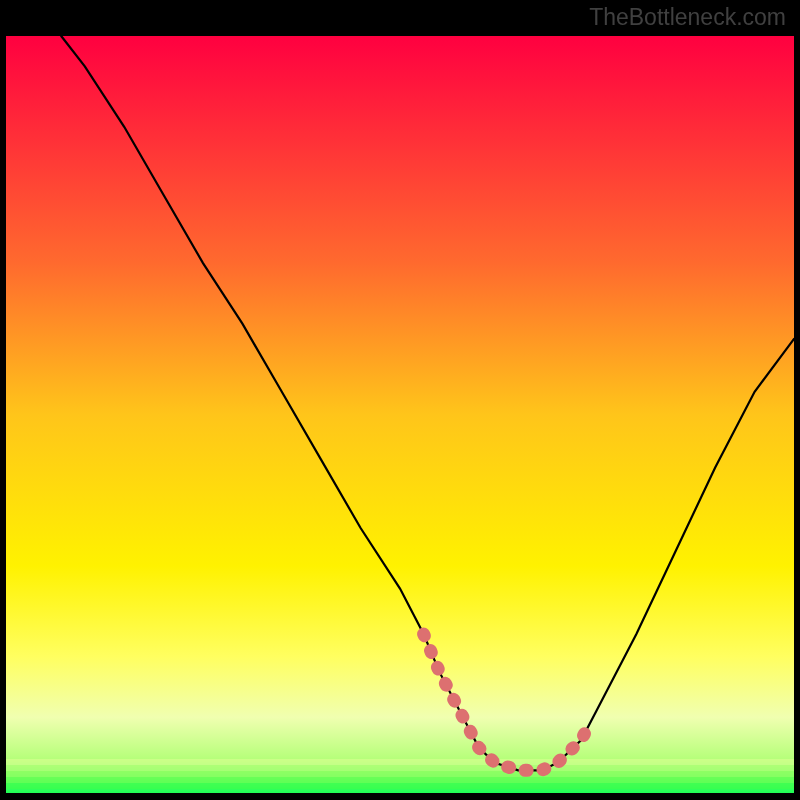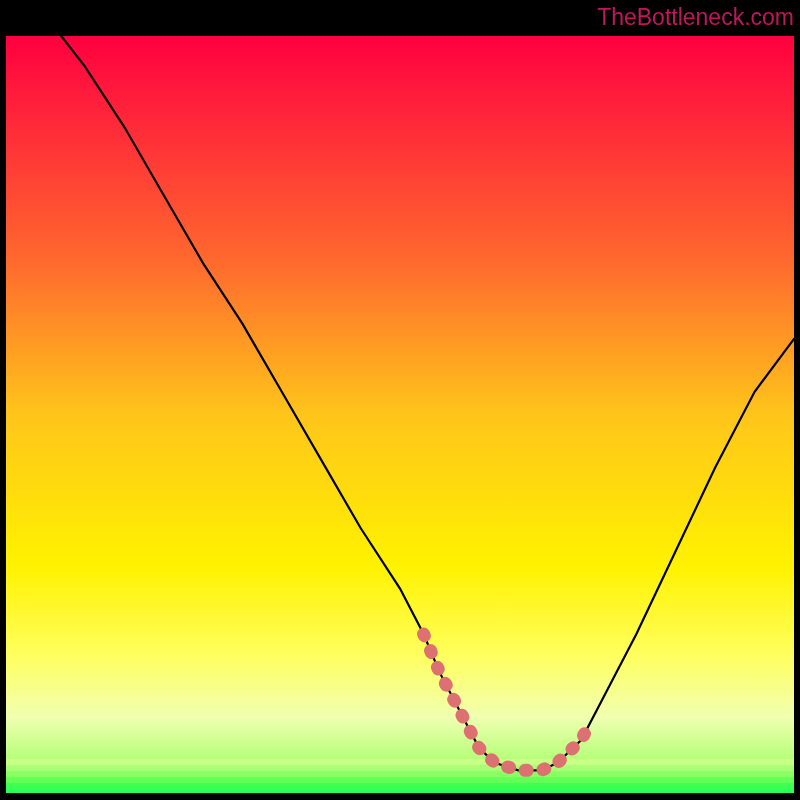--- a/index.html
+++ b/index.html
@@ -8,24 +8,24 @@
     background: #fff;
     width: 800px;
     height: 800px;
     position: relative;
     overflow: hidden;
     font-family: Arial, Helvetica, sans-serif;
   }
   .watermark {
     position: absolute;
     top: 4px;
-    right: 6px;
+    right: 14px;
     font-size: 23px;
     font-weight: 400;
-    color: #be185d;
+    color: #404040;
     z-index: 5;
   }
   .chartbox {
     position: absolute;
     left: 0; top: 0;
     width: 800px; height: 800px;
   }
 </style>
 </head>
 <body>

